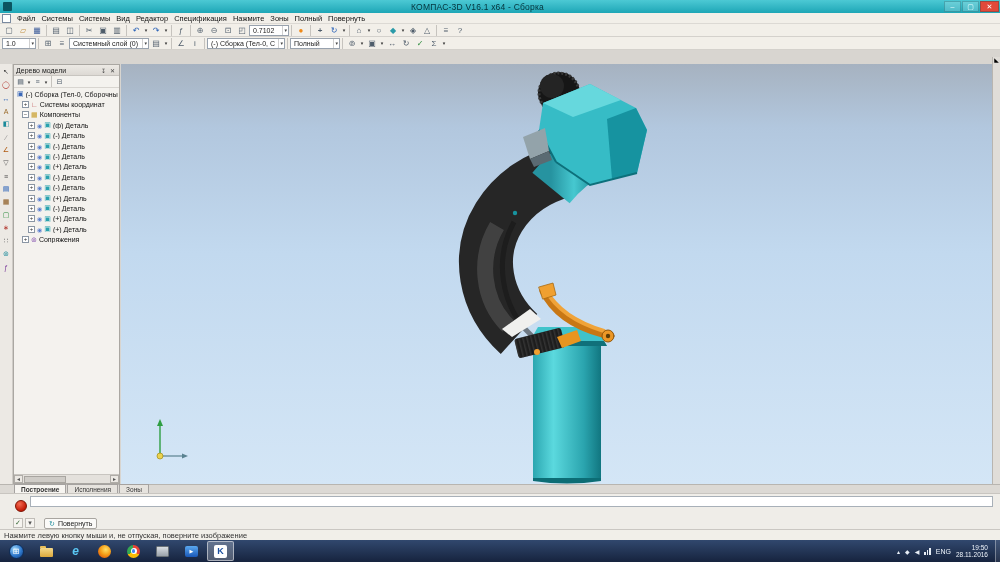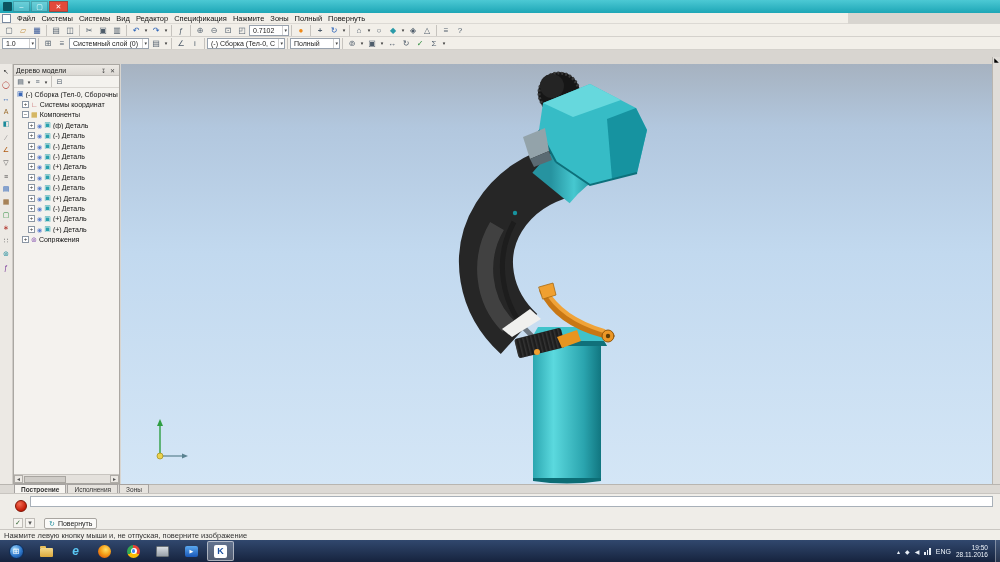--- a/index.html
+++ b/index.html
@@ -5,21 +5,21 @@
   *{margin:0;padding:0;box-sizing:border-box}
   html,body{width:1000px;height:562px}
   body{position:relative;overflow:hidden;background:#d8d5d0;font-family:"Liberation Sans",sans-serif;color:#111}
   
   #titlebar{position:absolute;left:0;top:0;width:1000px;height:13px;background:linear-gradient(#4cc9d4,#1ea6b6);display:flex;align-items:center;padding:0 1px}
   #app-icon{width:9px;height:9px;margin-left:2px;background:#0b5560;border-radius:1px;flex:0 0 auto}
   #title-text{flex:1;text-align:center;font-size:8.5px;color:#04333b;letter-spacing:.2px}
   .winbtn{width:17px;height:11px;display:flex;align-items:center;justify-content:center;font-size:7px;color:#eafeff;background:rgba(255,255,255,.2);border:1px solid rgba(0,70,80,.3);margin-left:1px;flex:0 0 auto}
   .winbtn.close{background:#e2493a;color:#fff;width:19px}
   
-  #menubar{position:absolute;left:0;top:13px;width:848px;height:11px;background:#f2efe9;border-bottom:1px solid #dcd9d4;display:flex;align-items:center;font-size:7.5px}
+  #menubar{position:absolute;left:0;top:13px;width:1000px;height:11px;background:#f2efe9;border-bottom:1px solid #dcd9d4;display:flex;align-items:center;font-size:7.5px}
   .menu-item{padding:0 3px;height:11px;line-height:11px;white-space:nowrap}
   #menu-doc-icon{width:9px;height:9px;margin:0 3px 0 2px;background:#fff;border:1px solid #7a8aa0;flex:0 0 auto}
   
   .toolbar{position:absolute;left:0;width:1000px;height:13px;background:#f2efe9;border-bottom:1px solid #d4d1cc;display:flex;align-items:center;padding-left:2px}
   #toolbar1{top:24px}
   #toolbar2{top:37px}
   .tbi{width:14px;height:12px;display:inline-flex;align-items:center;justify-content:center;font-size:8px;color:#4f5d6b;flex:0 0 auto}
   .mcaret{width:6px;height:12px;display:inline-flex;align-items:center;justify-content:center;font-size:5px;color:#333;flex:0 0 auto}
   .tsep{width:1px;height:11px;background:#c6c3be;margin:0 2px;flex:0 0 auto}
   .tcombo{height:11px;background:#fff;border:1px solid #98a2ae;display:inline-flex;align-items:center;font-size:7px;padding-left:3px;flex:0 0 auto;color:#222;white-space:nowrap;overflow:hidden}
@@ -90,20 +90,21 @@
   .bars i:nth-child(1){height:3px}.bars i:nth-child(2){height:5px}.bars i:nth-child(3){height:7px}
   .lang{font-size:7px}
   .clock{text-align:right;font-size:6.5px;line-height:7.5px;padding-right:2px}
   .show-desktop{width:5px;height:22px;border-left:1px solid rgba(255,255,255,.35);background:rgba(255,255,255,.08)}
 </style>
 </head>
 <body>
 
 <div id="titlebar">
   <span id="app-icon"></span>
+  <span id="title-text">КОМПАС-3D V16.1 x64 - Сборка</span>
   <span class="winbtn">–</span>
   <span class="winbtn">▢</span>
   <span class="winbtn close">✕</span>
 </div>
 
 <div id="menubar">
   <span id="menu-doc-icon"></span>
   <span class="menu-item">Файл</span>
   <span class="menu-item">Системы</span>
   <span class="menu-item">Системы</span>

